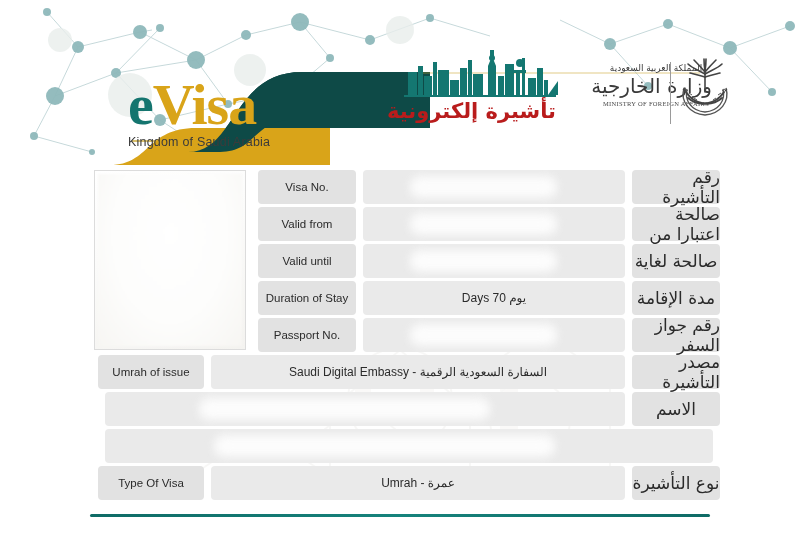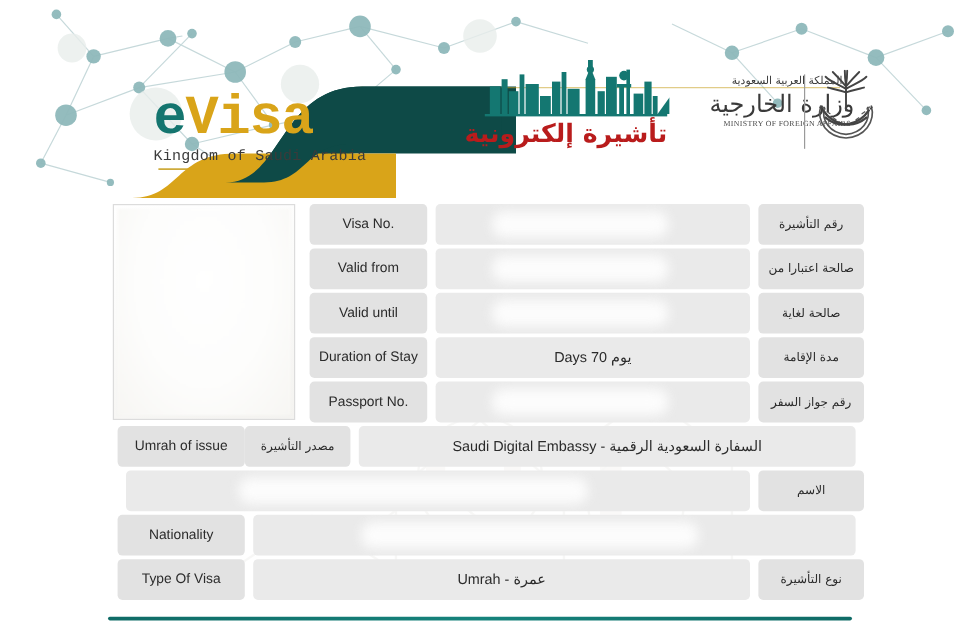--- a/index.html
+++ b/index.html
@@ -37,36 +37,36 @@
 
   
   #evisa-logo {
     position: absolute;
     left: 128px; top: 76px;
     width: 180px;
     text-align: left;
     z-index: 6;
   }
   #evisa-wordmark {
-    font-size: 46px;
+    font-size: 58px;
     font-weight: bold;
     letter-spacing: -1px;
     line-height: 1;
     white-space: nowrap;
-    font-family: Liberation Mono, monospace;
+    font-family: Liberation Serif, serif;
   }
   .wm-e { color: #14756f; }
   .wm-visa { color: #d9a419; }
   #evisa-subtitle {
     margin-top: 1px;
     font-size: 12.5px;
     color: #3b3b3b;
     letter-spacing: 0.2px;
     white-space: nowrap;
-    font-family: Liberation Mono, monospace;
+    font-family: Liberation Sans, sans-serif;
   }
 
   
   #skyline-block {
     position: absolute;
     left: 408px; top: 50px;
     width: 150px;
     z-index: 6;
   }
   #skyline-rule {
@@ -199,21 +199,21 @@
     content: "";
     position: absolute;
     left: 18%; top: 18%;
     width: 56%; height: 64%;
     background: #fcfcfc;
     filter: blur(5px);
     border-radius: 10px;
   }
   .cell-ar-label {
     width: 88px;
-    font-size: 10px;
+    font-size: 17px;
     direction: rtl;
     font-family: "DejaVu Sans", sans-serif;
   }
 
   
   .row-short { left: 258px; width: 462px; }
   
   .row-full  { left:  98px; width: 622px; }
 
   .row-short .cell-en-label { width: 98px; }
@@ -438,31 +438,30 @@
     </div>
 
     <div class="row row-short" style="top:318px">
       <div class="cell cell-en-label">Passport No.</div>
       <div class="cell cell-value redacted"></div>
       <div class="cell cell-ar-label">رقم جواز السفر</div>
     </div>
 
     <div class="row row-full" style="top:355px">
       <div class="cell cell-en-label">Umrah of issue</div>
+      <div class="cell cell-value">Saudi Digital Embassy - السفارة السعودية الرقمية</div>
       <div class="cell cell-ar-label">مصدر التأشيرة</div>
-      <div class="cell cell-value">Saudi Digital Embassy - السفارة السعودية الرقمية</div>
     </div>
 
     <div class="row row-full" style="top:392px">
       <div class="cell cell-value redacted"></div>
       <div class="cell cell-ar-label">الاسم</div>
     </div>
 
     <div class="row row-full" style="top:429px">
-      <div class="cell cell-en-label">Nationality</div>
       <div class="cell cell-value redacted"></div>
     </div>
 
     <div class="row row-full" style="top:466px">
       <div class="cell cell-en-label">Type Of Visa</div>
       <div class="cell cell-value">Umrah - عمرة</div>
       <div class="cell cell-ar-label">نوع التأشيرة</div>
     </div>
 
   </div>

